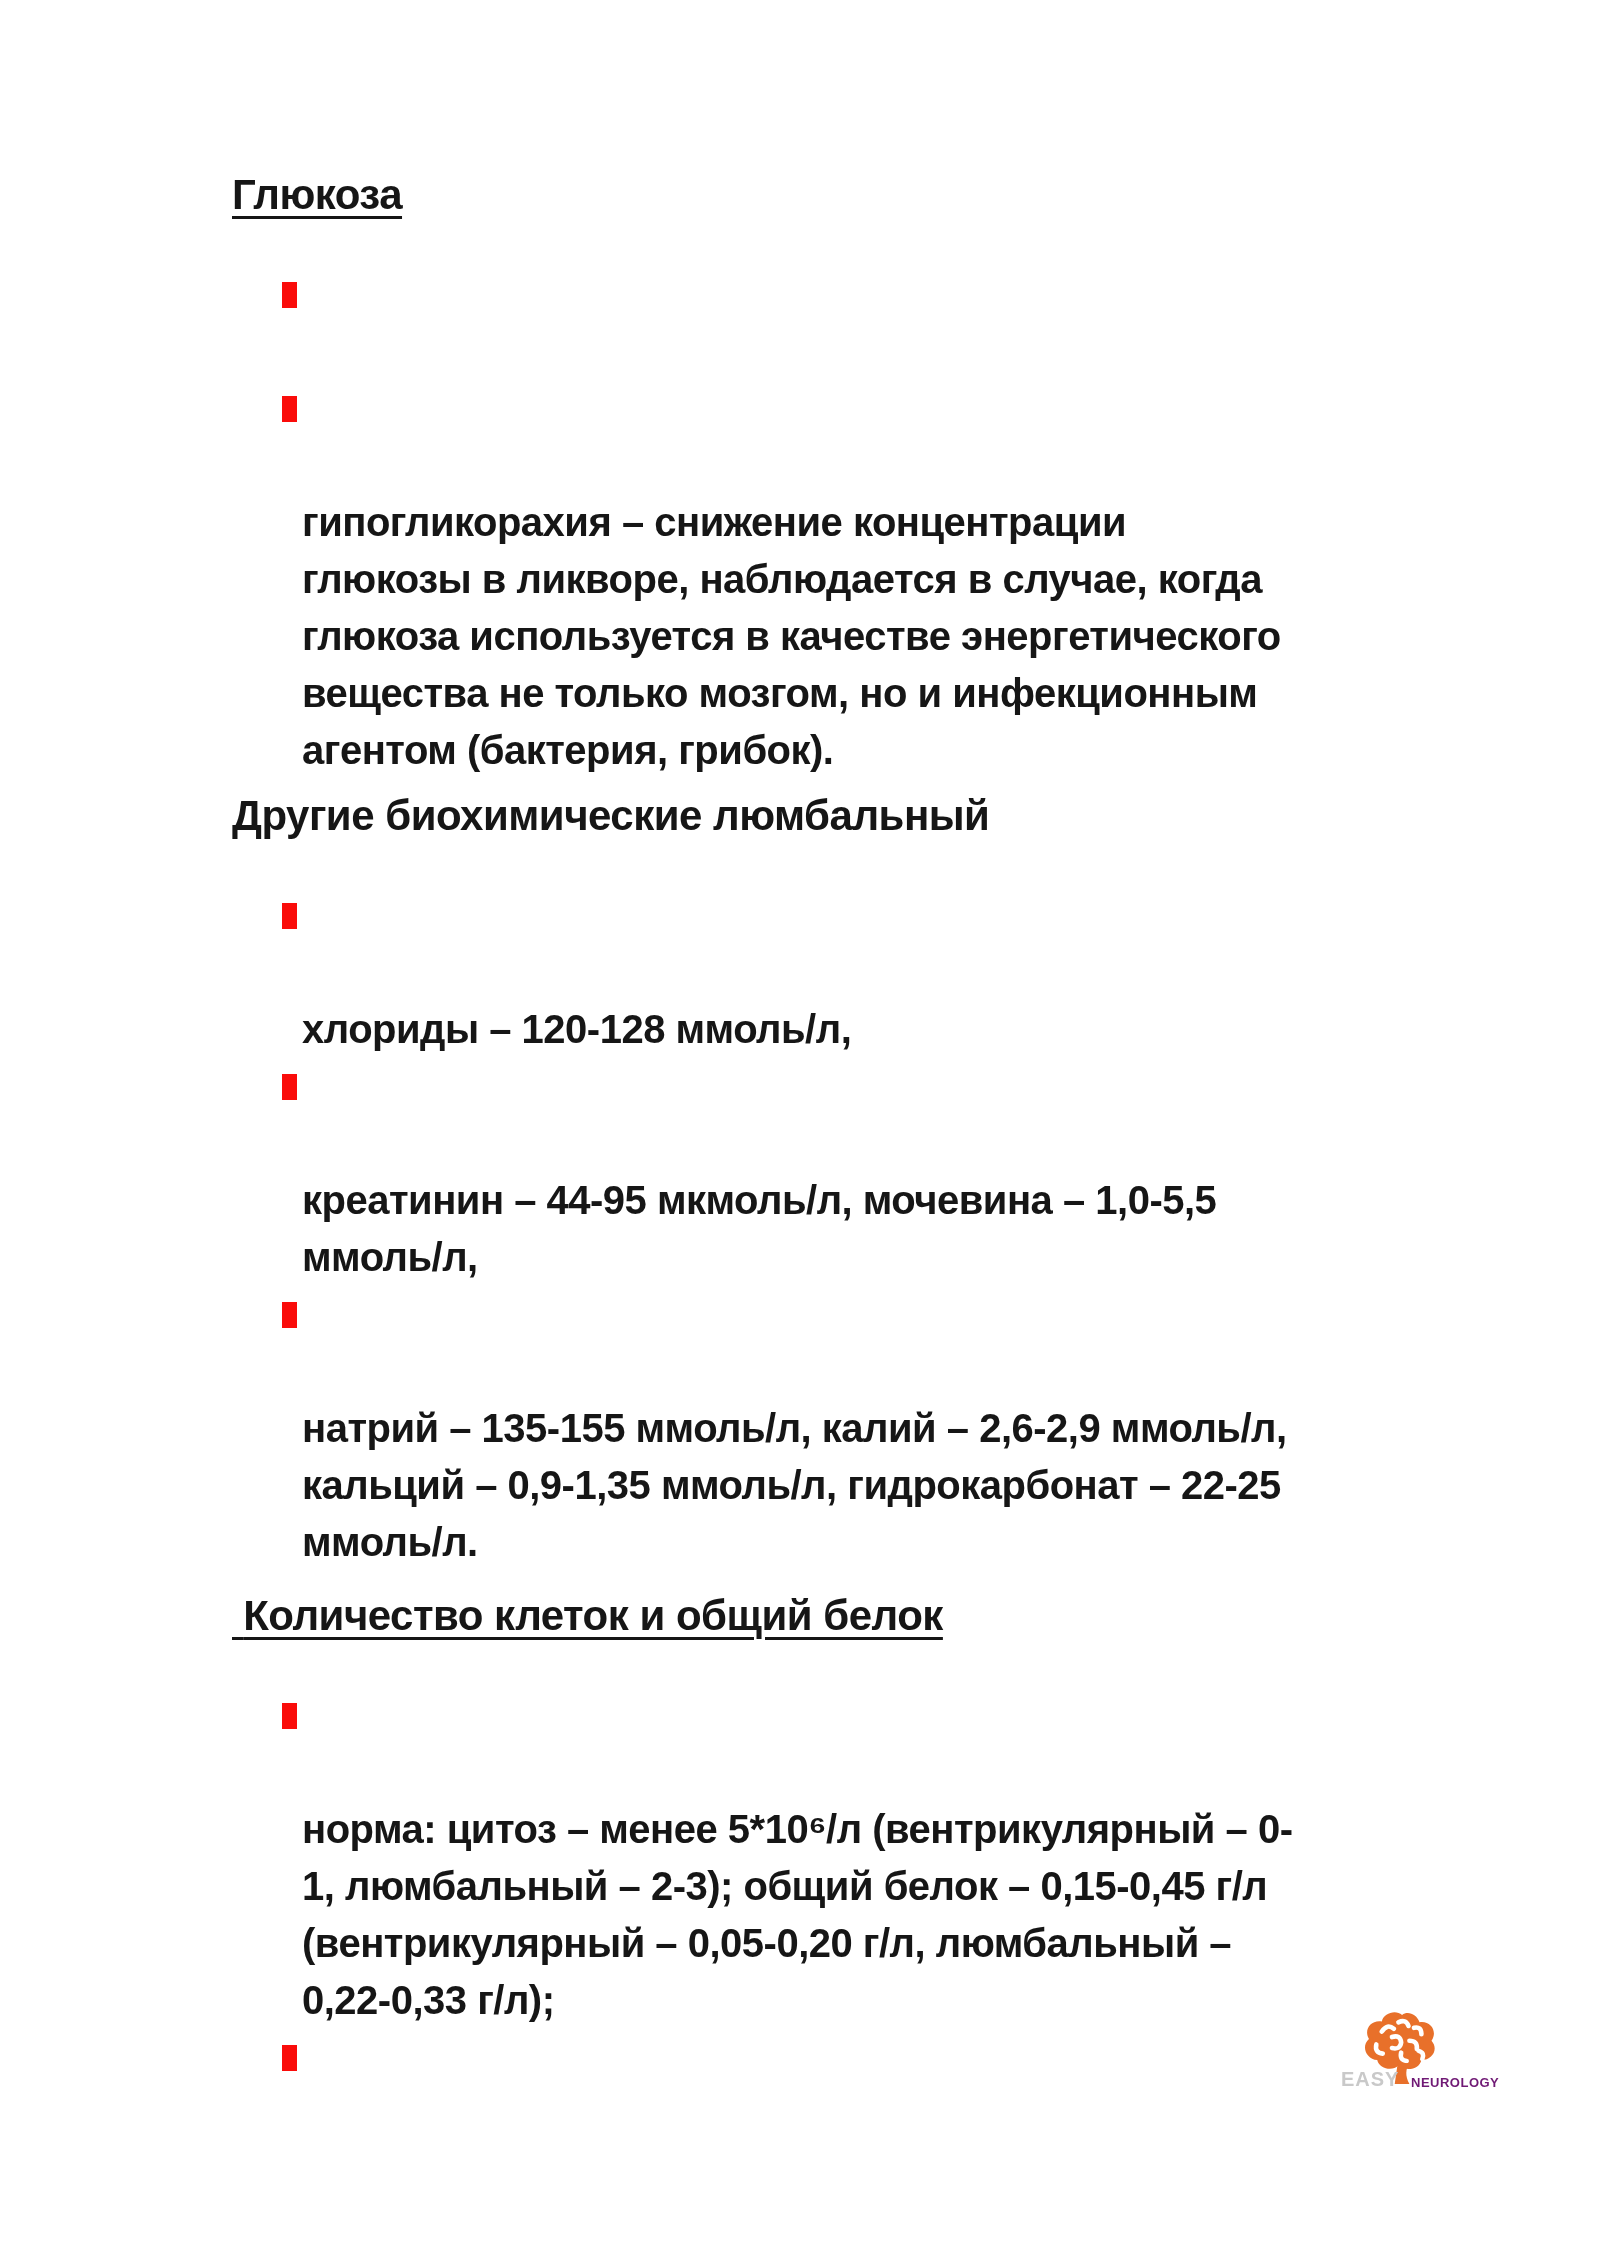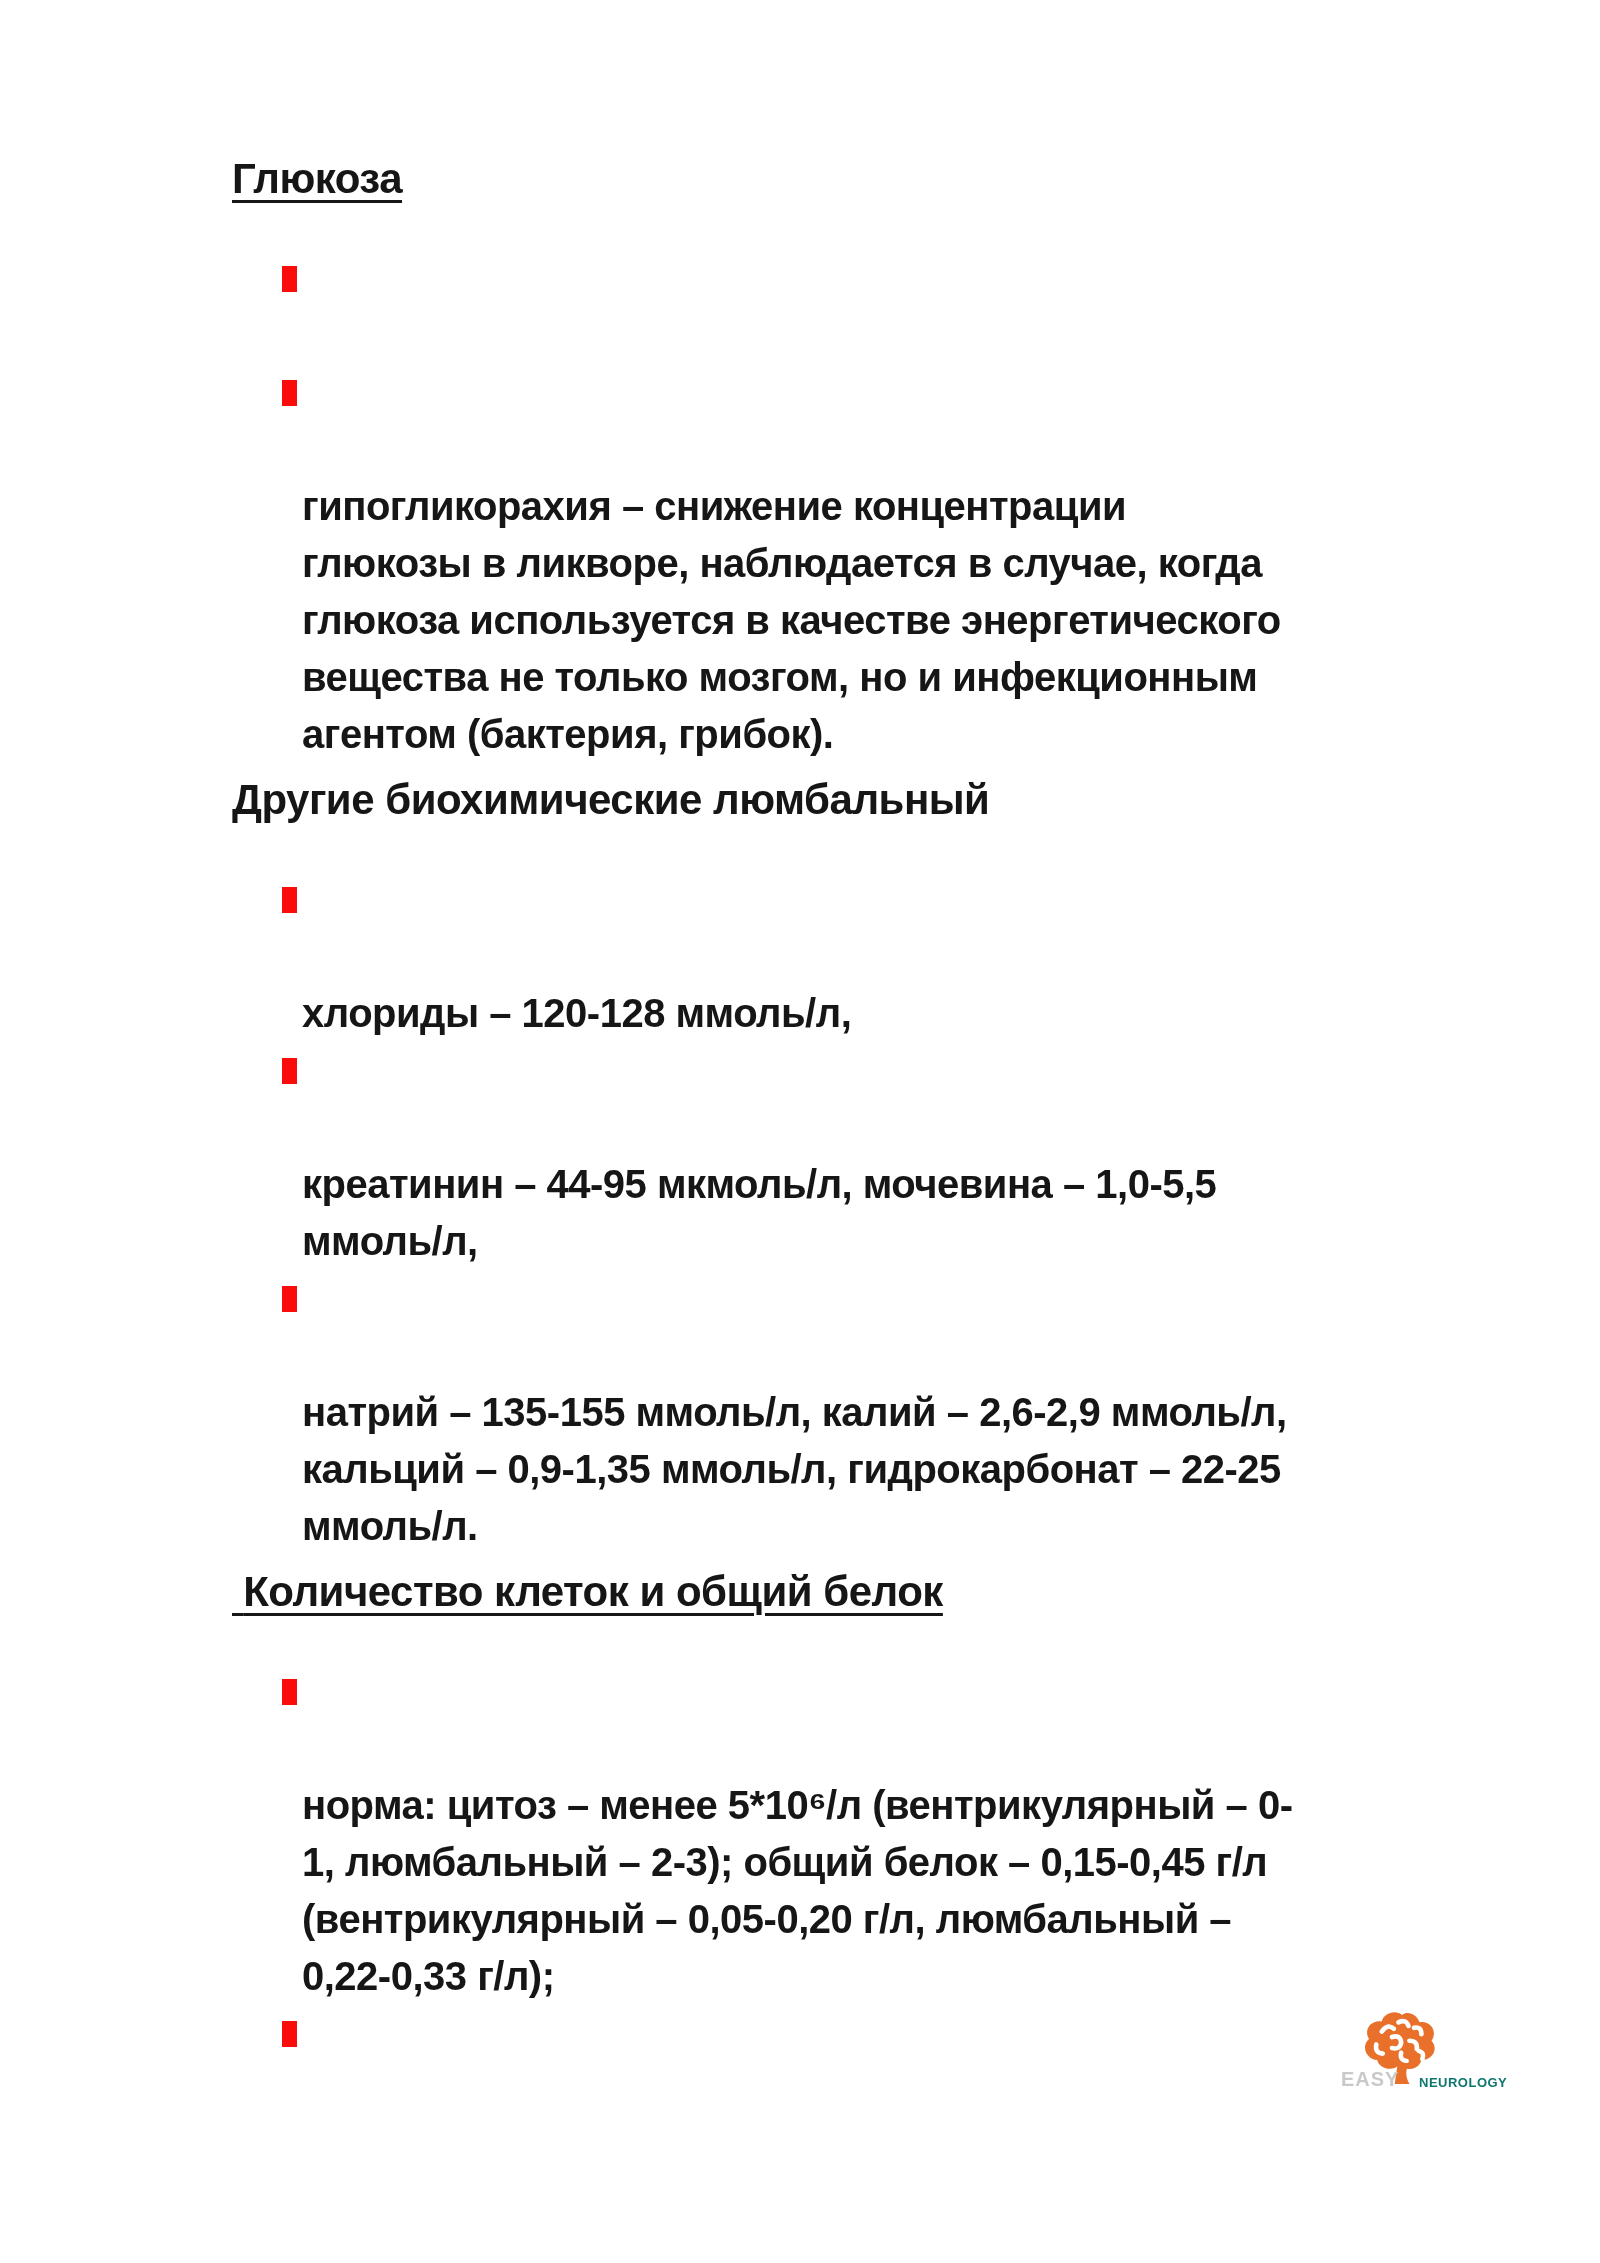--- a/index.html
+++ b/index.html
@@ -20,20 +20,21 @@
     line-height: 57px;
     font-weight: bold;
     margin: 0;
     letter-spacing: -0.5px;
     white-space: pre-wrap;
   }
   .section-heading.underlined {
     text-decoration: underline;
     text-decoration-thickness: 2.5px;
     text-underline-offset: 7px;
+    margin-top: 16px;
   }
   ul.bullet-list {
     list-style: none;
     margin: 43px 0 8px 0;
     padding: 0;
   }
   li.bullet-item {
     position: relative;
     padding-left: 70px;
     font-size: 40px;
@@ -70,25 +71,25 @@
     position: absolute;
     left: 6px;
     top: 60px;
     font-size: 20px;
     font-weight: bold;
     color: #c9c9c9;
     letter-spacing: 1px;
   }
   .logo-neurology {
     position: absolute;
-    left: 84px;
+    left: 76px;
     top: 67px;
     font-size: 13px;
     font-weight: bold;
-    color: #0f766e;
+    color: #701a75;
     letter-spacing: 0.5px;
   }
 </style>
 </head>
 <body>
 
 <div class="content">
 
   <h2 class="section-heading underlined">Глюкоза</h2>
   <ul class="bullet-list">

